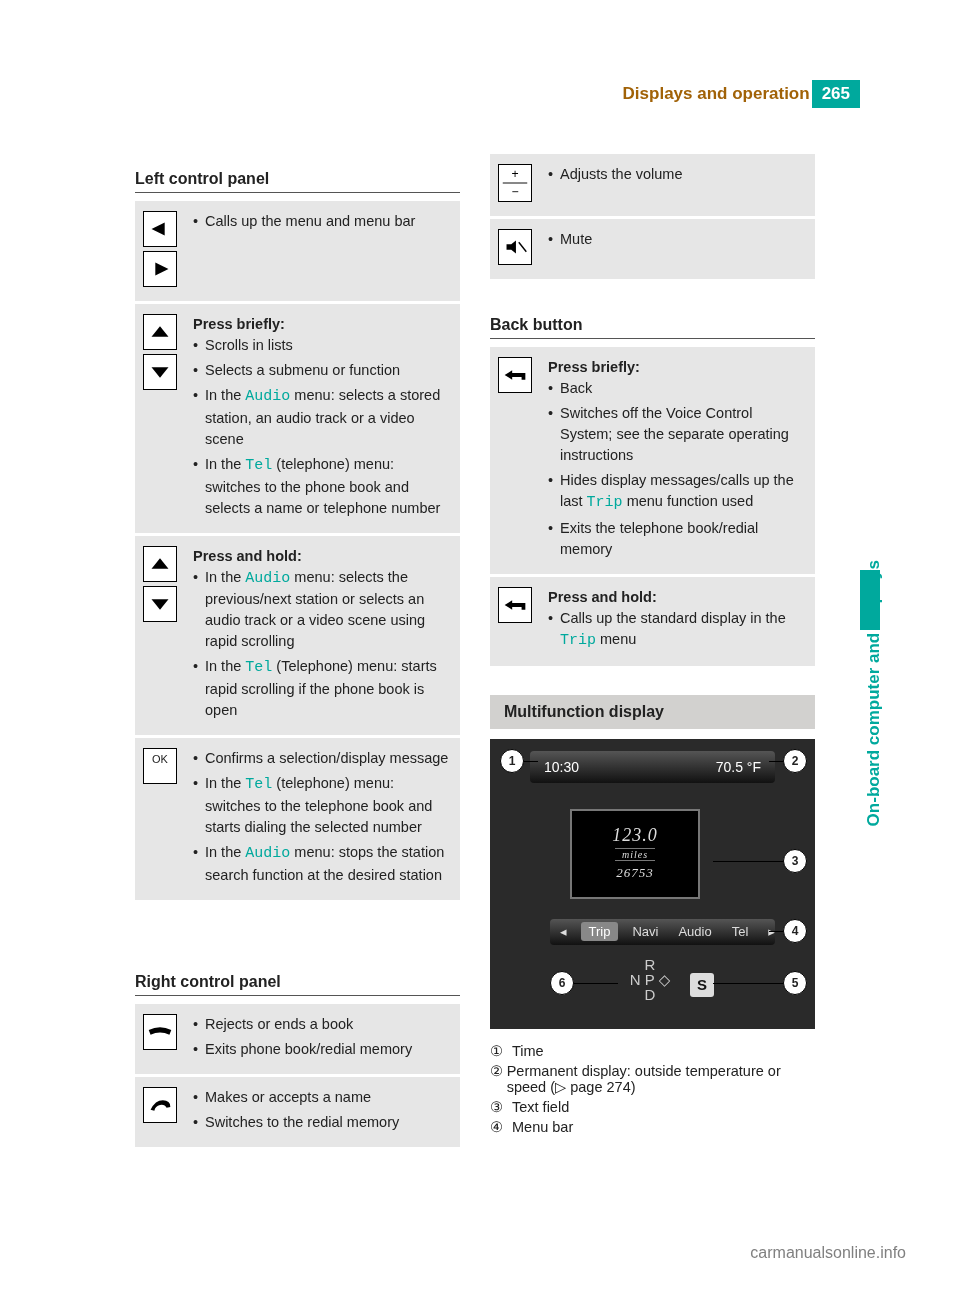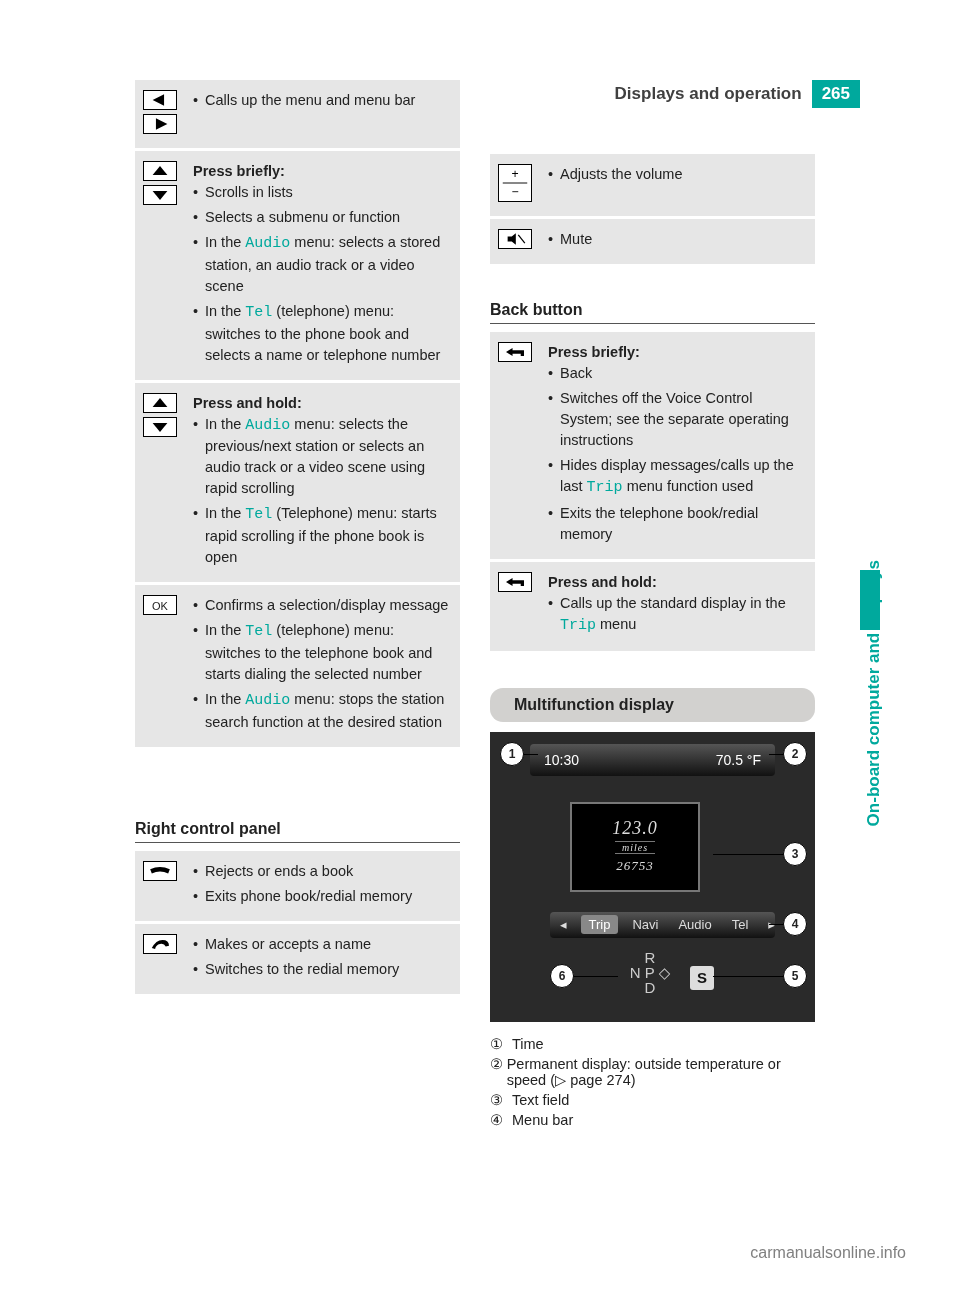--- a/index.html
+++ b/index.html
@@ -22,24 +22,24 @@
   }
   .col { flex: 1; min-width: 0; }
   .header-bar {
     position: absolute;
     top: 80px;
     right: 100px;
     display: flex;
     align-items: center;
   }
   .header-title {
-    color: #404040;
+    color: #a16207;
     font-weight: bold;
     font-size: 17px;
-    padding-right: 10px;
+    padding-right: 2px;
   }
   .page-num {
     background: #00a99d;
     color: #fff;
     font-weight: bold;
     font-size: 17px;
     padding: 4px 10px;
   }
   .side-tab {
     position: absolute;
@@ -77,43 +77,42 @@
   }
   h3.first {
     margin-top: 70px;
   }
   .tbl { width: 100%; border-collapse: collapse; }
   .tbl tr { border-bottom: 3px solid #fff; }
   .tbl td { background: #e6e6e6; padding: 10px 8px; vertical-align: top; font-size: 14.5px; line-height: 1.45; }
   .tbl td.iconcell { width: 46px; text-align: center; padding-top: 10px; }
   .iconbox {
     display: block;
-    width: 34px; height: 20px;
+    width: 34px; height: 36px;
     border: 1.5px solid #000;
     background: #fff;
     position: relative;
     margin-bottom: 4px;
     font-size: 11px;
     line-height: 20px;
     text-align: center;
     font-family: Arial, sans-serif;
   }
   .iconbox svg { width: 100%; height: 100%; display: block; }
   ul.bul { list-style: none; padding: 0; margin: 0; }
   ul.bul > li { position: relative; padding-left: 12px; margin-bottom: 4px; }
   ul.bul > li::before { content: "•"; position: absolute; left: 0; top: 0; }
   b { font-weight: bold; }
   .hl { color: #00a99d; font-family: "Courier New", monospace; font-size: 15px; }
   .sect-bar {
     background: #d2d1cf;
     font-weight: bold;
     font-size: 16px;
-    padding: 8px 24px;
-    margin-top: 34px;
-    border-radius: 13px;
+    padding: 8px 14px;
+    margin-top: 26px;
   }
   .mfd-image {
     width: 100%;
     height: 290px;
     background: #2a2a2a;
     position: relative;
     margin-top: 10px;
     overflow: hidden;
   }
   .callout {
@@ -212,20 +211,21 @@
 </div>
 
 <div class="side-tab">
   <div class="txt">On-board computer and displays</div>
   <div class="bar"></div>
 </div>
 
 <div class="page">
 
   <div class="col left">
+    <h3 class="section-title first">Left control panel</h3>
     <table class="tbl">
         <tbody id="left-panel-body">
           <tr>
             <td class="iconcell">
               <span class="iconbox">
                 <svg viewBox="0 0 34 22">
                   <polygon points="22,4 22,18 8,11" fill="#000"></polygon>
                 </svg>
               </span>
               <span class="iconbox">

